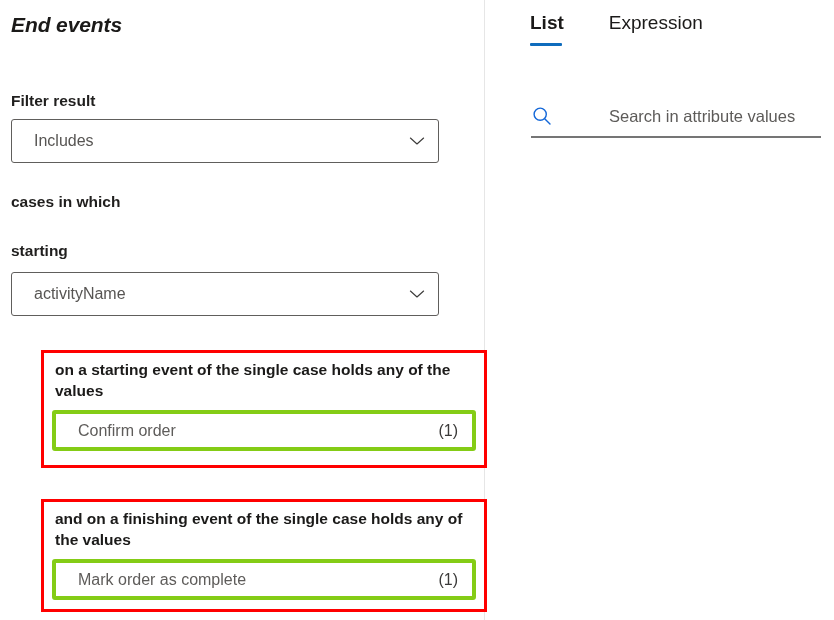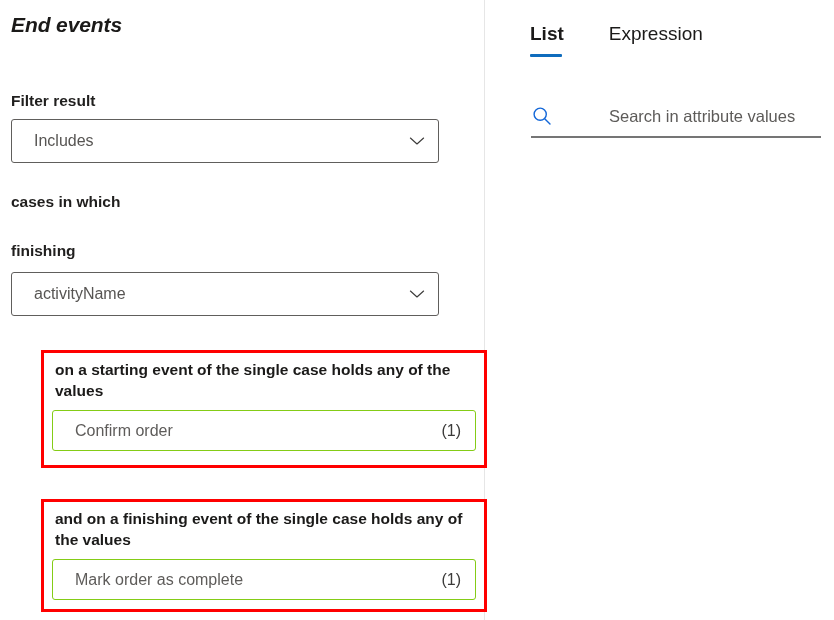--- a/index.html
+++ b/index.html
@@ -99,21 +99,21 @@
     font-weight: bold;
     color: #1b1a19;
     line-height: 21px;
     padding-left: 3px;
   }
 
   .value-box {
     box-sizing: border-box;
     margin-top: 9px;
     height: 41px;
-    border: 1px solid #84cc16;
+    border: 4px solid #84cc16;
     border-radius: 3px;
     background: #ffffff;
     display: flex;
     align-items: center;
     padding: 0 14px 0 22px;
   }
   .value-box-text {
     font-size: 16px;
     color: #5e5c5a;
     flex: 1 1 auto;
@@ -131,21 +131,21 @@
     position: relative;
     width: 349px;
     height: 620px;
     flex: 0 0 349px;
     box-sizing: border-box;
   }
 
   .tabs {
     position: absolute;
     left: 45px;
-    top: 23px;
+    top: 12px;
     display: flex;
     align-items: flex-start;
     gap: 0px;
   }
   .tab {
     position: relative;
     font-size: 19px;
     color: #1b1a19;
     padding: 0 0 12px 0;
     margin-right: 45px;
@@ -213,21 +213,21 @@
 
     <div class="dropdown blk-filter-dd">
       <span class="dropdown-value">Includes</span>
       <svg class="chev" viewBox="0 0 18 18">
         <path d="M2.4 6 L9 12 L15.6 6" fill="none" stroke="#3b3a39" stroke-width="1.1" stroke-linecap="round" stroke-linejoin="round"></path>
       </svg>
     </div>
 
     <div class="field-label blk-cases">cases in which</div>
 
-    <div class="field-label blk-attr-label">finishing</div>
+    <div class="field-label blk-attr-label">starting</div>
 
     <div class="dropdown blk-attr-dd">
       <span class="dropdown-value">activityName</span>
       <svg class="chev" viewBox="0 0 18 18">
         <path d="M2.4 6 L9 12 L15.6 6" fill="none" stroke="#3b3a39" stroke-width="1.1" stroke-linecap="round" stroke-linejoin="round"></path>
       </svg>
     </div>
 
     <div class="hl-group hl-group-1">
       <div class="hl-label">on a starting event of the single case holds any of the values</div>

